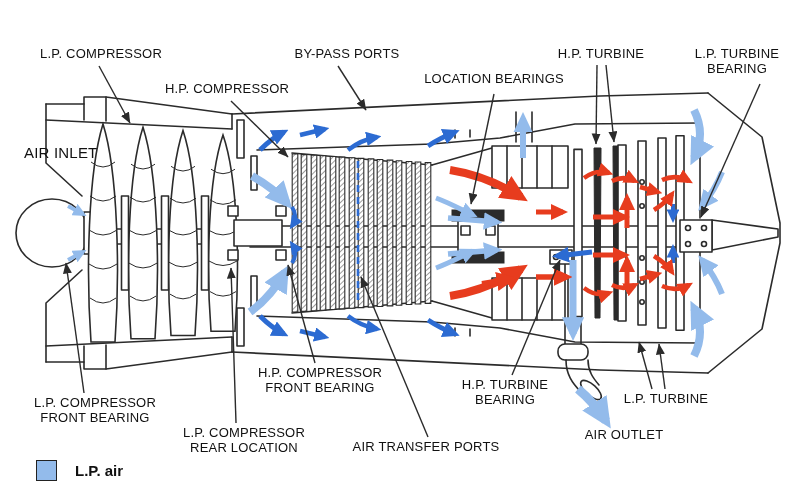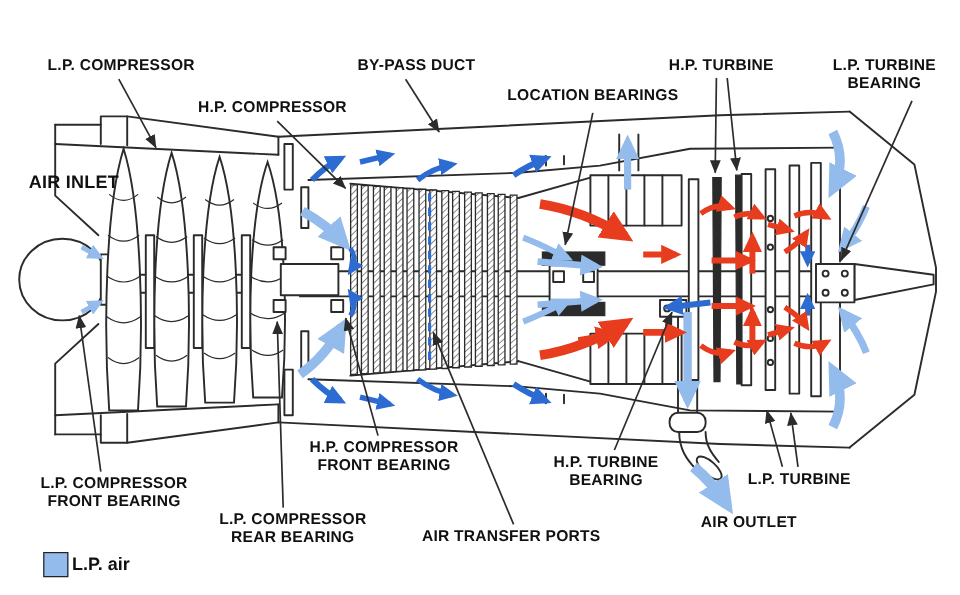--- a/index.html
+++ b/index.html
@@ -14,25 +14,25 @@
   .hpbarrect{stroke:var(--line,#2b2b2b);stroke-width:1.1}
   .dashline{stroke:var(--hp-intermediate-air,#2C6BD2);stroke-width:2.6;stroke-dasharray:7 5;fill:none}
   .leader{stroke:var(--line,#2b2b2b);stroke-width:1.4;fill:none;marker-end:url(#ah-k)}
   .a-lp{stroke:var(--lp-air,#93BBEB);fill:none;marker-end:url(#ah-lp)}
   .a-hpi{stroke:var(--hp-intermediate-air,#2C6BD2);fill:none;marker-end:url(#ah-hpi)}
   .a-hp{stroke:var(--hp-air,#E73C1E);fill:none;marker-end:url(#ah-hp)}
   .f-lp{fill:var(--lp-air,#93BBEB)}
   .f-hpi{fill:var(--hp-intermediate-air,#2C6BD2)}
   .f-hp{fill:var(--hp-air,#E73C1E)}
   .f-k{fill:var(--line,#2b2b2b)}
-  .lbl{position:absolute;font-size:13px;font-weight:bold;color:var(--label-text,#111);
+  .lbl{position:absolute;font-size:13px;font-weight:normal;color:var(--label-text,#111);
        letter-spacing:.2px;line-height:1.15;white-space:nowrap}
   .lbl.c{transform:translateX(-50%);text-align:center}
   .lbl span{display:block}
-  .legend-item{position:absolute;top:460px;display:flex;align-items:center;gap:3px}
+  .legend-item{position:absolute;top:460px;display:flex;align-items:center;gap:18px}
   .swatch{width:21px;height:21px;border:1.6px solid #222;box-sizing:border-box}
   .sw-0{background:var(--lp-air,#93BBEB)}
   .sw-1{background:var(--hp-intermediate-air,#2C6BD2)}
   .sw-2{background:var(--hp-air,#E73C1E)}
   .legend-label{font-size:15px;font-weight:bold;color:var(--label-text,#111);white-space:nowrap}
 </style>
 </head>
 <body>
 
 <div class="stage">
@@ -239,34 +239,34 @@
     <path class="leader" d="M428,437 L361,277"></path>
     <path class="leader" d="M512,375 L560,260"></path>
     <path class="leader" d="M652,389 L639,342"></path>
     <path class="leader" d="M665,389 L659,344"></path>
   </g>
 </svg>
 
 <div class="lbl" style="left:24px;top:144px;font-size:15px">AIR INLET</div>
 <div class="lbl c" style="left:101px;top:47px">L.P. COMPRESSOR</div>
 <div class="lbl c" style="left:227px;top:82px">H.P. COMPRESSOR</div>
-<div class="lbl c" style="left:347px;top:47px">BY-PASS DUCT</div>
+<div class="lbl c" style="left:347px;top:47px">BY-PASS PORTS</div>
 <div class="lbl c" style="left:494px;top:72px">LOCATION BEARINGS</div>
 <div class="lbl c" style="left:601px;top:47px">H.P. TURBINE</div>
 <div class="lbl c" style="left:737px;top:47px">
   <span>L.P. TURBINE</span>
   <span>BEARING</span>
 </div>
 <div class="lbl c" style="left:95px;top:396px">
   <span>L.P. COMPRESSOR</span>
   <span>FRONT BEARING</span>
 </div>
 <div class="lbl c" style="left:244px;top:426px">
   <span>L.P. COMPRESSOR</span>
-  <span>REAR BEARING</span>
+  <span>REAR LOCATION</span>
 </div>
 <div class="lbl c" style="left:320px;top:366px">
   <span>H.P. COMPRESSOR</span>
   <span>FRONT BEARING</span>
 </div>
 <div class="lbl c" style="left:426px;top:440px">AIR TRANSFER PORTS</div>
 <div class="lbl c" style="left:505px;top:378px">
   <span>H.P. TURBINE</span>
   <span>BEARING</span>
 </div>

